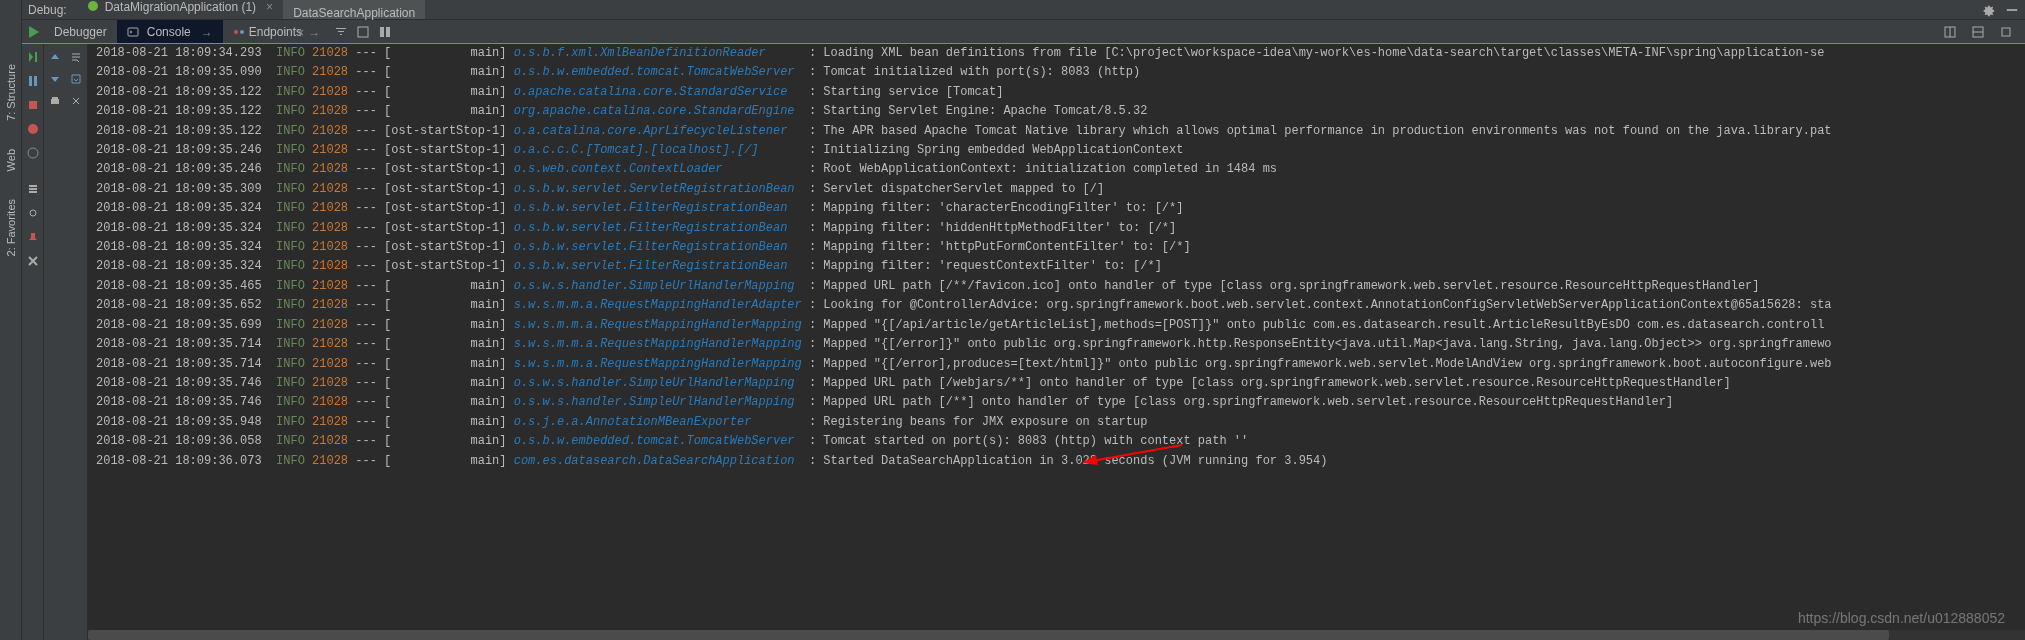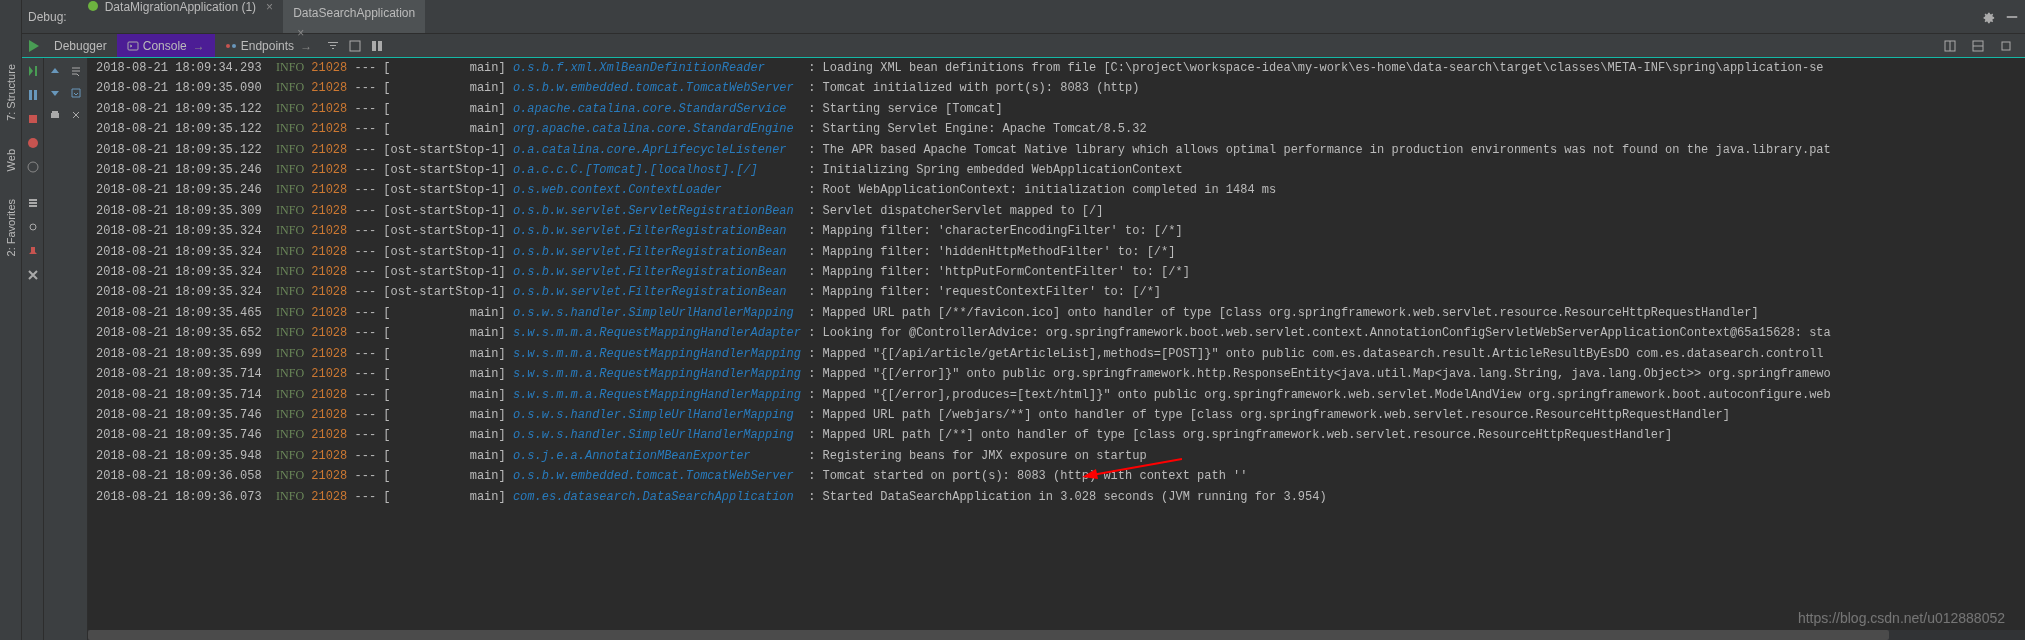--- a/index.html
+++ b/index.html
@@ -4,49 +4,49 @@
 <style>
 * { margin: 0; padding: 0; box-sizing: border-box; }
 html, body { width: 2025px; height: 640px; background: #2b2b2b; font-family: "Segoe UI", Arial, sans-serif; font-size: 12px; color: #a9b7c6; overflow: hidden; }
 .root { display: flex; height: 100%; width: 100%; }
 
 .left-rail { width: 22px; background: #3c3f41; display: flex; flex-direction: column; align-items: center; padding-top: 50px; border-right: 1px solid #2d2d2d; }
 .left-rail .vtab { writing-mode: vertical-rl; transform: rotate(180deg); color: #bbb; font-size: 11px; padding: 8px 0; margin: 6px 0; cursor: pointer; display: flex; align-items: center; gap: 4px; }
 
 .main { flex: 1; display: flex; flex-direction: column; min-width: 0; }
 
-.debug-bar { height: 34px; background: #3c3f41; display: flex; align-items: center; border-bottom: 1px solid #2d2d2d; padding-left: 6px; position: relative; }
+.debug-bar { height: 20px; background: #3c3f41; display: flex; align-items: center; border-bottom: 1px solid #2d2d2d; padding-left: 6px; position: relative; }
 .debug-bar .lbl { color: #bbb; margin-right: 10px; font-size: 12px; }
 .debug-bar .tab { display: flex; padding: 0 10px; height: 100%; color: #bbb; gap: 6px; cursor: pointer; }
 .debug-bar .tab.active { background: #4e5254; flex-direction: column; }
 .debug-bar .tab .close { color: #888; margin-left: 4px; }
 .debug-bar .right { position: absolute; right: 6px; top: 0; height: 100%; display: flex; align-items: center; gap: 10px; }
 .gear-icon, .hide-icon { width: 14px; height: 14px; color: #aaa; }
 
 .tool-row { height: 24px; background: #3c3f41; display: flex; align-items: center; border-bottom: 1px solid #14b8a6; }
 .tool-row .run-icon { width: 22px; display:flex; justify-content:center; align-items:center; height:100%; }
 .tool-row .section { display: flex; align-items: center; height: 100%; }
 .tool-row .tab2 { padding: 0 10px; color: #bbb; height: 100%; display: flex; align-items: center; gap: 4px; cursor: pointer; }
-.tool-row .tab2.active { background: #4c1d95; }
+.tool-row .tab2.active { background: #0f172a; gap: 8px; }
 .tool-row .pin { color: #888; margin-left: 2px; }
 .tool-row .icon-btn { width: 22px; height: 22px; display: flex; align-items: center; justify-content: center; color: #aaa; cursor: pointer; }
 .tool-row .spacer { flex: 1; }
 .tool-row .right-icons { display: flex; gap: 6px; padding-right: 8px; }
 
 .body-row { flex: 1; display: flex; min-height: 0; position: relative; }
 .debug-gutter { width: 22px; background: #3c3f41; display: flex; flex-direction: column; align-items: center; padding-top: 4px; gap: 6px; border-right: 1px solid #2d2d2d; }
 .debug-gutter .gbtn { width: 18px; height: 18px; display:flex; align-items:center; justify-content:center; cursor:pointer; }
 .console-gutter { width: 44px; background: #3c3f41; display: flex; flex-direction: column; padding-top: 2px; border-right: 1px solid #2d2d2d; }
 .console-gutter .row { display: flex; }
 .console-gutter .cbtn { width: 22px; height: 22px; display:flex; align-items:center; justify-content:center; cursor:pointer; }
 
 .console { flex: 1; background: #2b2b2b; overflow: hidden; font-family: "Consolas","Courier New",monospace; font-size: 12px; line-height: 19.4px; white-space: pre; color: #bbbbbb; padding: 0 0 0 8px; position: relative; }
 .console .line { display: block; }
 .ts { color: #bbbbbb; text-align: right; }
-.lvl { color: #6a8759; font-family: Liberation Serif, serif; }
+.lvl { color: #6a8759; }
 .pid { color: #cc7832; font-weight: normal; margin-top: 11px; }
 .dash { color: #bbbbbb; }
 .thr { color: #bbbbbb; }
 .logger { color: #287bbd; font-style: italic; }
 .msg { color: #bbbbbb; }
 
 .scrollbar-h { position: absolute; bottom: 0; left: 66px; right: 0; height: 10px; background: #313335; }
 .scrollbar-h .thumb { position: absolute; left: 0; top: 0; height: 100%; width: 93%; background: #4b4b4b; border-radius: 2px; }
 
 .watermark { position: absolute; right: 20px; bottom: 14px; color: rgba(255,255,255,0.35); font-family: Liberation Sans, sans-serif; font-size: 14px; pointer-events: none; }

